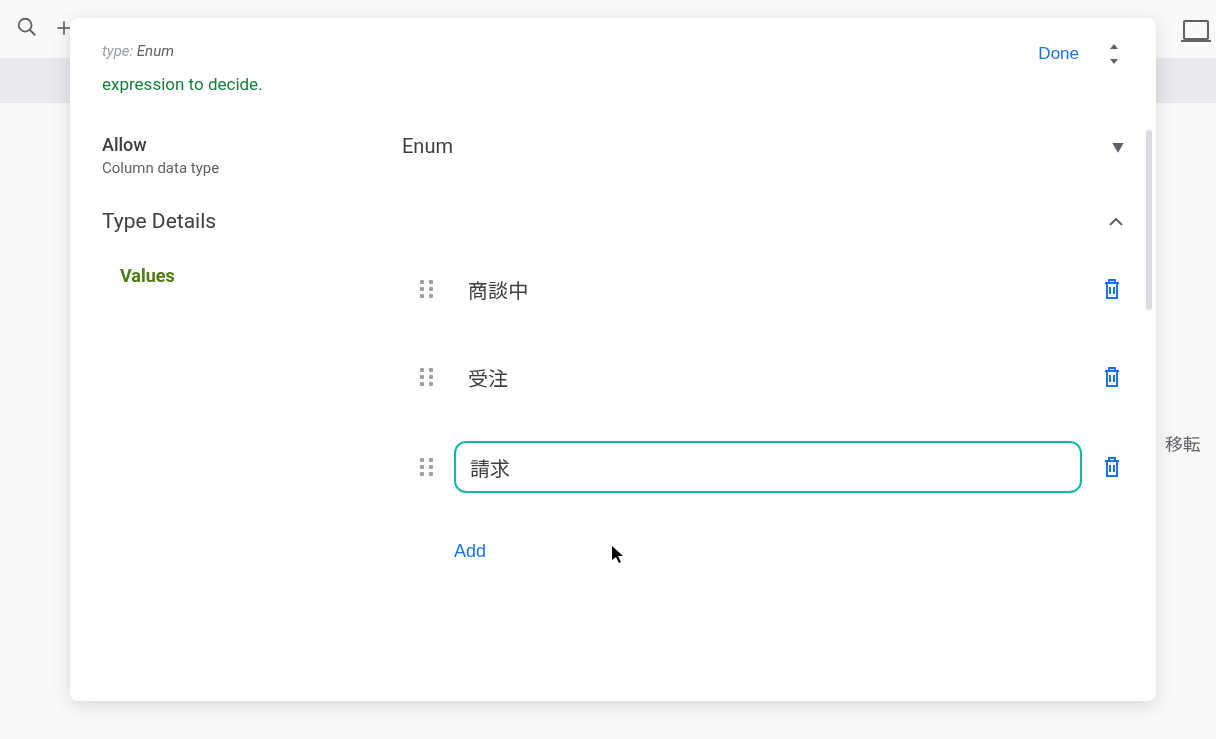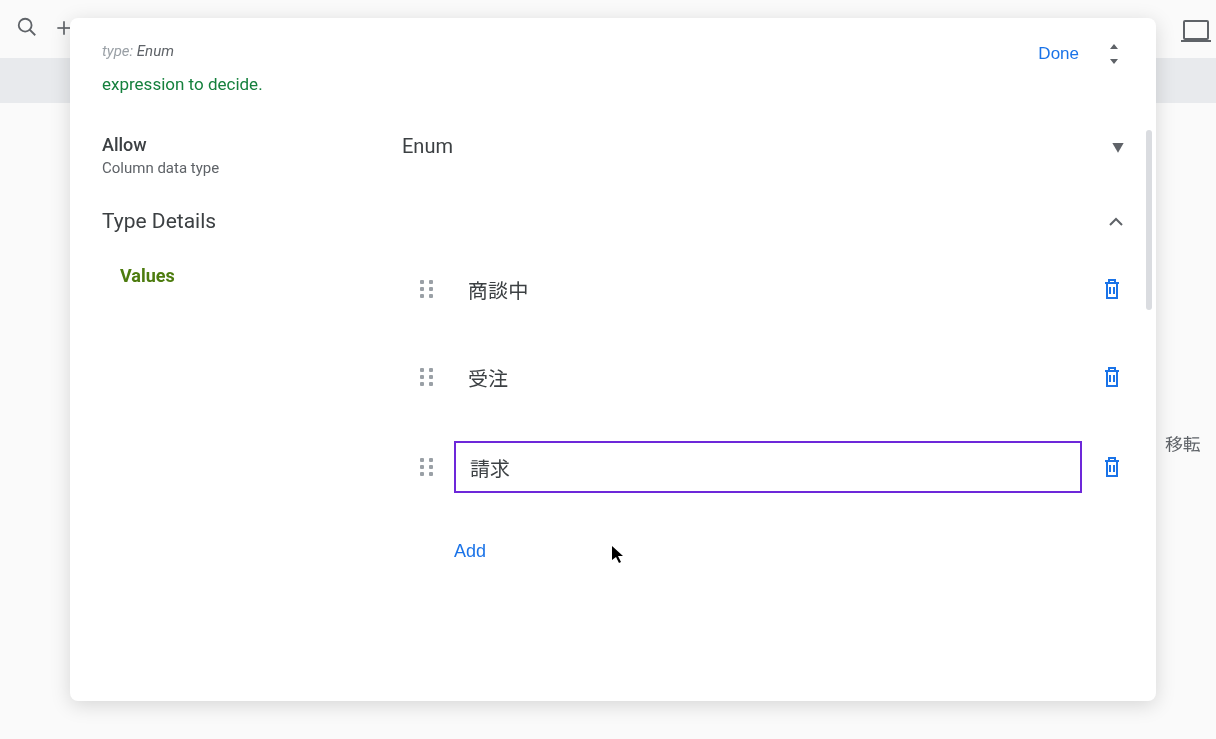--- a/index.html
+++ b/index.html
@@ -243,22 +243,22 @@
     .value-input {
       flex: 1;
       font-size: 20px;
       color: #3c4043;
       padding: 12px 14px;
       border: none;
       background: transparent;
       font-family: inherit;
     }
     .value-input.active {
-      border: 2px solid #6d28d9;
-      border-radius: 0;
+      border: 2px solid #14b8a6;
+      border-radius: 12px;
     }
     .delete-btn {
       width: 22px; height: 22px;
       cursor: pointer;
       color: #1a73e8;
       flex-shrink: 0;
     }
     .add-btn {
       color: #1a73e8;
       font-size: 18px;

